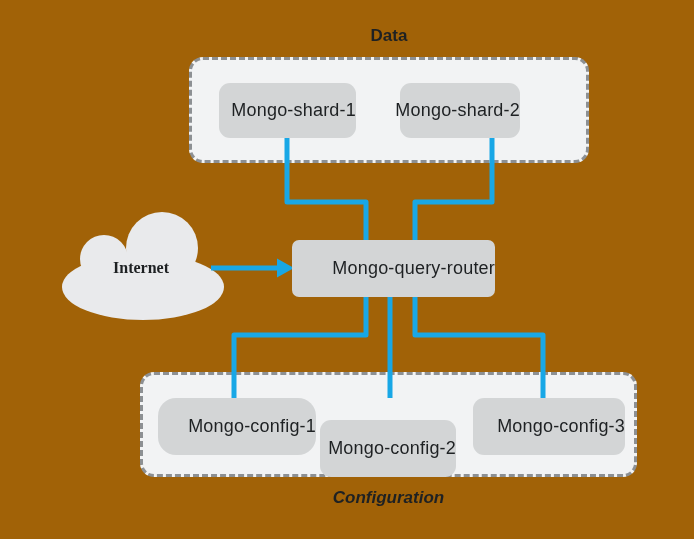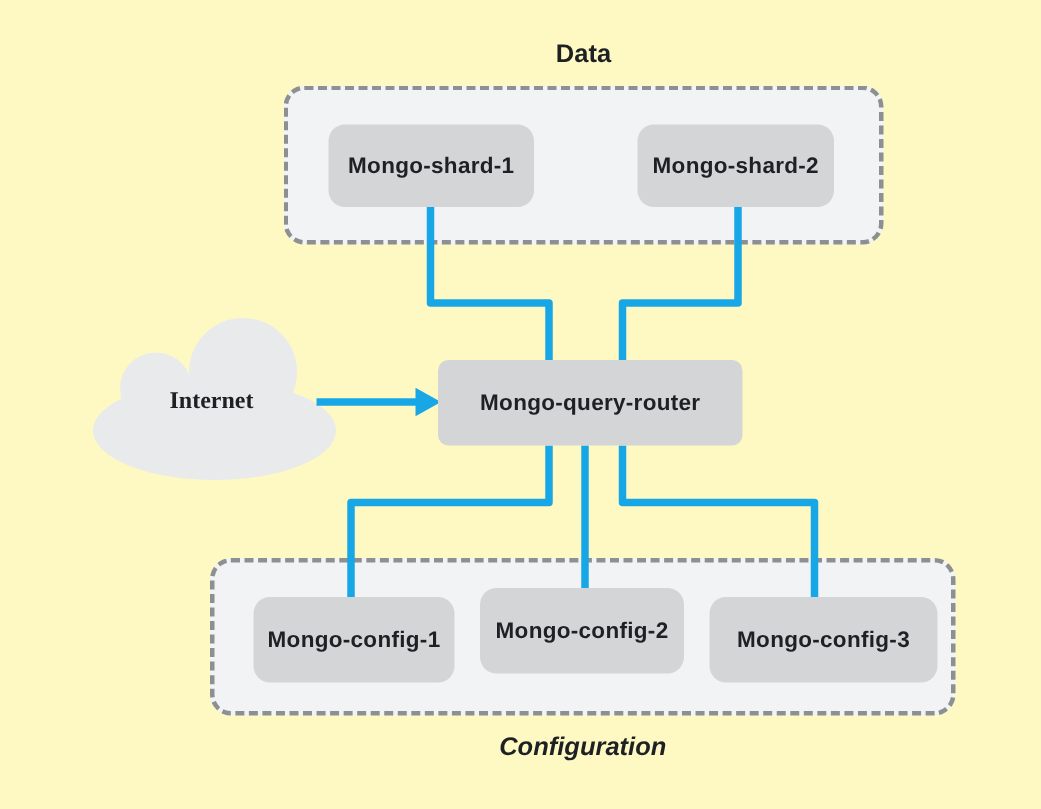--- a/index.html
+++ b/index.html
@@ -5,21 +5,21 @@
   html, body {
     margin: 0;
     padding: 0;
     background: #ffffff;
     font-family: "Liberation Sans", sans-serif;
   }
   .canvas {
     position: relative;
     width: 694px;
     height: 539px;
-    background: #fef9c3;
+    background: #a16207;
     overflow: hidden;
   }
   .layer-svg {
     position: absolute;
     left: 0; top: 0;
     width: 694px; height: 539px;
     z-index: 1;
   }
   .group-container {
     position: absolute;
@@ -29,24 +29,24 @@
     border-radius: 14px;
     z-index: 0;
   }
   .node-box {
     position: absolute;
     box-sizing: border-box;
     background: #d3d5d6;
     border-radius: 11px;
     display: flex;
     align-items: center;
-    justify-content: center;
+    justify-content: flex-end;
     z-index: 2;
-    font-weight: 700;
-    font-size: 15px;
+    font-weight: 400;
+    font-size: 18px;
     color: #1e2123;
     letter-spacing: 0.2px;
     white-space: nowrap;
   }
   .section-label {
     position: absolute;
     text-align: center;
     font-weight: 700;
     font-size: 17px;
     color: #1e2123;
@@ -93,31 +93,31 @@
 
   <div class="section-label" style="left:189px; top:26px; width:400px;">Data</div>
 
   <div class="section-label" style="left:140px; top:488px; width:497px;font-style:italic;">Configuration</div>
 
   <div class="cloud-label" style="left:81px; top:259px; width:120px;font-family:Liberation Serif, serif;">Internet</div>
 
   <div class="node-box" style="left:219px; top:83px; width:137px; height:55px;">
     <span>Mongo-shard-1</span>
   </div>
-  <div class="node-box" style="left:425px; top:83px; width:131px; height:55px;">
+  <div class="node-box" style="left:400px; top:83px; width:120px; height:55px;">
     <span>Mongo-shard-2</span>
   </div>
 
   <div class="node-box" style="left:292px; top:240px; width:203px; height:57px; border-radius:7px;">
     <span>Mongo-query-router</span>
   </div>
 
-  <div class="node-box" style="left:169px; top:398px; width:134px; height:57px;">
+  <div class="node-box" style="left:158px; top:398px; width:158px; height:57px;border-radius:18px;">
     <span>Mongo-config-1</span>
   </div>
-  <div class="node-box" style="left:320px; top:392px; width:136px; height:57px;">
+  <div class="node-box" style="left:320px; top:420px; width:136px; height:57px;">
     <span>Mongo-config-2</span>
   </div>
   <div class="node-box" style="left:473px; top:398px; width:152px; height:57px;">
     <span>Mongo-config-3</span>
   </div>
 
 </div>
 
 </body></html>

